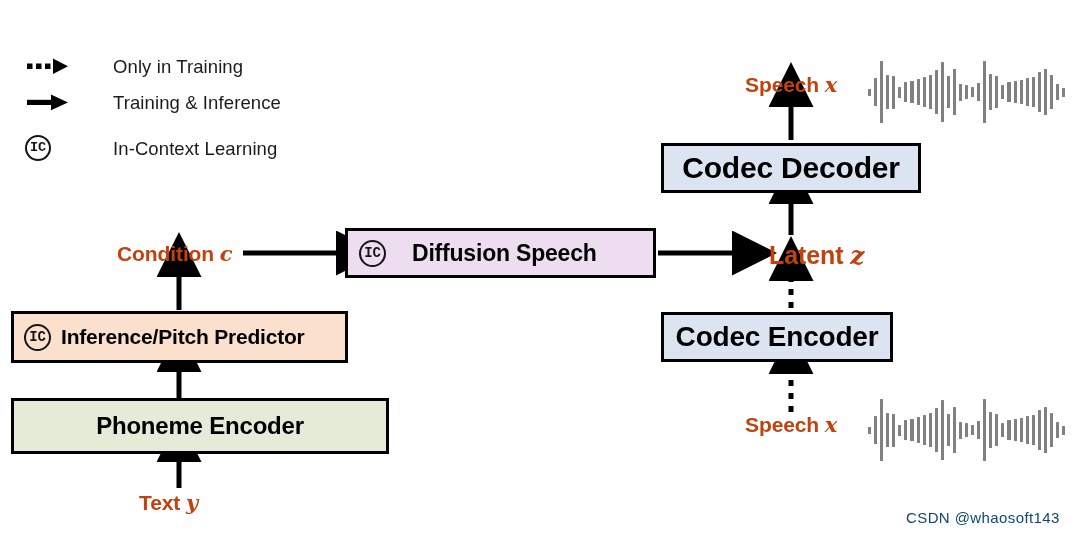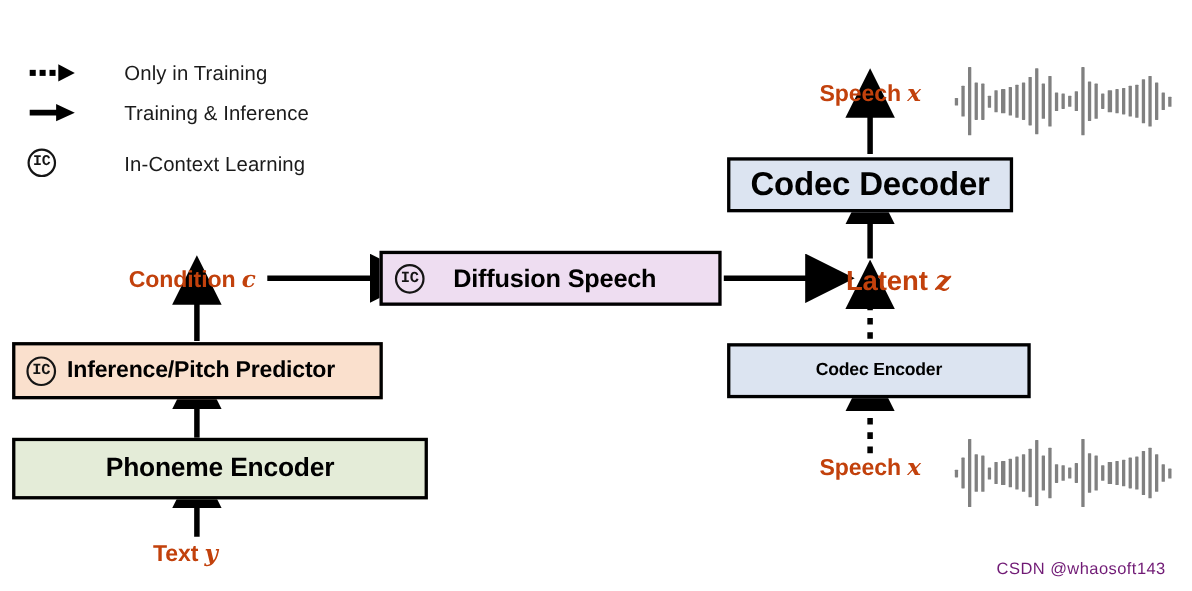--- a/index.html
+++ b/index.html
@@ -95,21 +95,21 @@
   .wave span {
     display: block;
     width: 4px;
     margin-right: 3px;
     background: #808080;
     border-radius: 0.5px;
   }
 
   .watermark {
     position: absolute;
-    color: #701a75;
+    color: #0c4a6e;
     font-size: 15px;
     letter-spacing: 0.4px;
     white-space: nowrap;
     font-family: "Liberation Sans", sans-serif;
   }
 </style>
 </head>
 <body>
 
 <div id="diagram">
@@ -186,21 +186,21 @@
     <span class="ic-badge" style="width:27px; height:27px; line-height:22.5px; font-size:14px; margin-right:26px;">
       <span>IC</span>
     </span>
     <span class="node-label">Diffusion Speech</span>
   </div>
 
   <div class="node" style="left:661px; top:143px; width:260px; height:50px; background:#dce4f1; font-size:30px;">
     <span class="node-label">Codec Decoder</span>
   </div>
 
-  <div class="node" style="left:661px; top:312px; width:276px; height:50px; background:#dce4f1; font-size:16px;">
+  <div class="node" style="left:661px; top:312px; width:232px; height:50px; background:#dce4f1; font-size:28px;">
     <span class="node-label">Codec Encoder</span>
   </div>
 
   <div class="flabel" style="left:139px; top:490px; font-size:21px;">
     <span>Text</span>
     <span class="ital">y</span>
   </div>
 
   <div class="flabel" style="left:117px; top:241px; font-size:21px;">
     <span>Condition</span>

